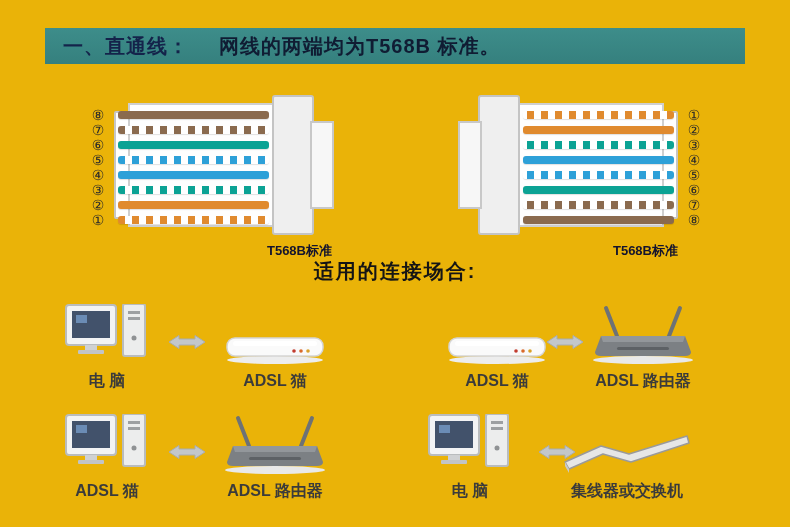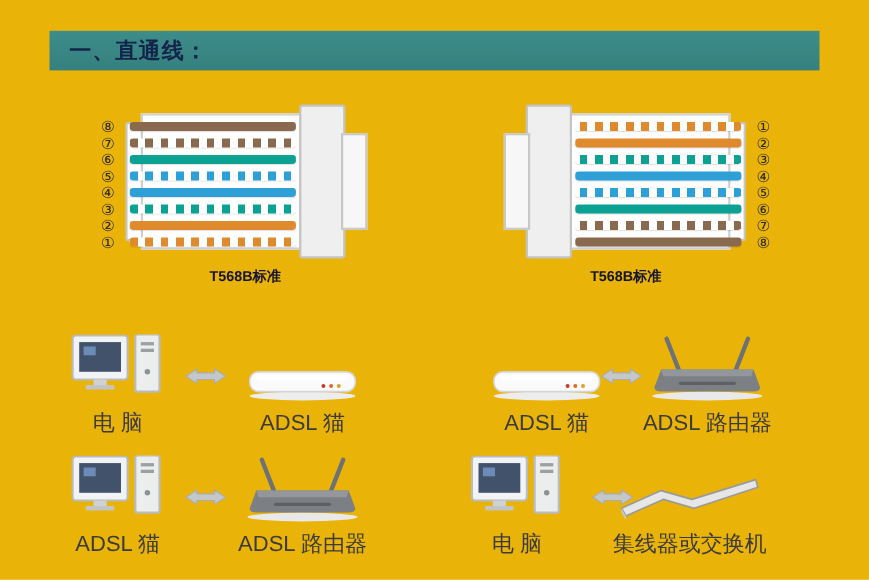--- a/index.html
+++ b/index.html
@@ -26,41 +26,42 @@
   .wire[data-color="green"]{background:#0ba294;}
   .wire[data-color="green-white"]{background:repeating-linear-gradient(90deg,#0ba294 0 7px,#ffffff 7px 14px);}
   .wire[data-color="blue"]{background:#2da0d8;}
   .wire[data-color="blue-white"]{background:repeating-linear-gradient(90deg,#2da0d8 0 7px,#ffffff 7px 14px);}
   .wire[data-color="orange"]{background:#e08a2e;}
   .wire[data-color="orange-white"]{background:repeating-linear-gradient(90deg,#e08a2e 0 7px,#ffffff 7px 14px);}
 
   .pins{position:absolute;width:24px;text-align:center;}
   .pins span{display:block;height:15px;line-height:15px;font-size:14px;color:#2a2a2a;}
 
-  .std-label{position:absolute;width:218px;text-align:center;font-size:13px;font-weight:bold;color:#14142e;}
+  .std-label{position:absolute;width:218px;text-align:right;font-size:13px;font-weight:bold;color:#14142e;}
   .cable-label{position:absolute;left:310px;top:141px;width:170px;text-align:center;
     font-size:18px;font-weight:bold;color:#1d1d1d;}
   .cable-label .dots{font-size:13px;color:#555;letter-spacing:3px;vertical-align:2px;font-weight:normal;}
   .cable-label .txt{margin:0 10px;}
 
   
   .sc-title{position:absolute;left:0;top:258px;width:790px;text-align:center;
     font-size:20px;font-weight:bold;color:#151515;letter-spacing:2px;}
   .cell{position:absolute;}
   .icon-area{height:66px;display:flex;align-items:flex-end;justify-content:center;}
-  .dev-label{text-align:center;font-weight:normal;font-size:20px;color:#3b3b3b;margin-top:5px;white-space:nowrap;}
+  .dev-label{text-align:center;font-weight:bold;font-size:16px;color:#3b3b3b;margin-top:5px;white-space:nowrap;}
   .arrow{position:absolute;}
 </style>
 </head>
 <body>
 
 <div class="page">
 
   <div class="header">
     <span class="h-prefix">一、直通线：</span>
+    <span class="h-rest">网线的两端均为T568B 标准。</span>
   </div>
 
   <div class="pins" style="left:86px;top:108px;">
     <span>⑧</span>
     <span>⑦</span>
     <span>⑥</span>
     <span>⑤</span>
     <span>④</span>
     <span>③</span>
     <span>②</span>
@@ -106,20 +107,21 @@
     <span>②</span>
     <span>③</span>
     <span>④</span>
     <span>⑤</span>
     <span>⑥</span>
     <span>⑦</span>
     <span>⑧</span>
   </div>
   <div class="std-label" style="left:460px;top:242px;">T568B标准</div>
 
+  <div class="sc-title">适用的连接场合:</div>
 
   <div class="cell" style="left:52px;top:300px;width:110px;">
     <div class="icon-area">
       <svg width="84" height="62" viewBox="0 0 84 62">
         <rect x="1" y="1" width="50" height="40" rx="3" fill="#f2f3f4" stroke="#b9bcbe" stroke-width="2"></rect>
         <rect x="7" y="7" width="38" height="27" fill="#42526b"></rect>
         <rect x="11" y="11" width="11" height="8" fill="#6b8cb5"></rect>
         <rect x="20" y="41" width="12" height="5" fill="#cfd1d3"></rect>
         <rect x="13" y="46" width="26" height="4" rx="1" fill="#c2c4c6"></rect>
         <rect x="58" y="0" width="22" height="52" rx="2" fill="#eceded" stroke="#b9bcbe" stroke-width="2"></rect>

